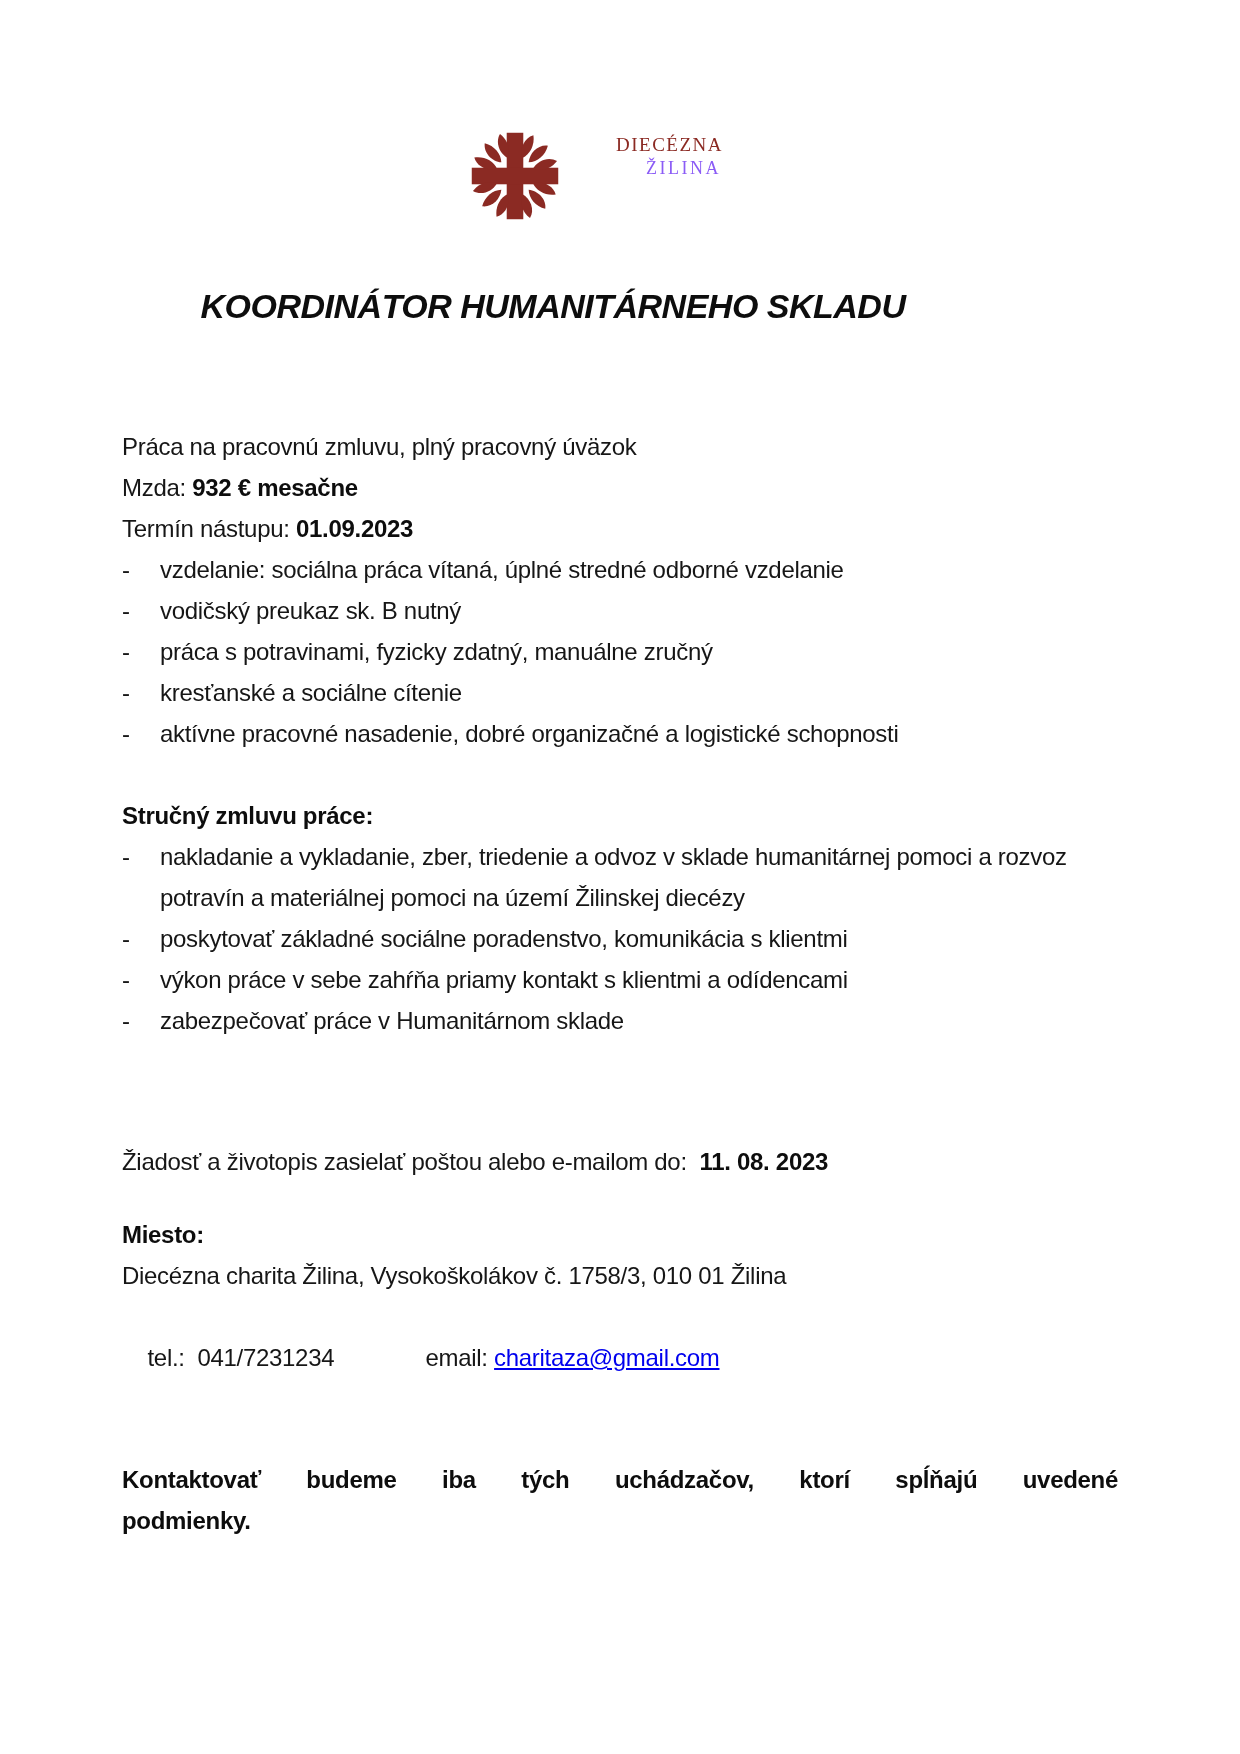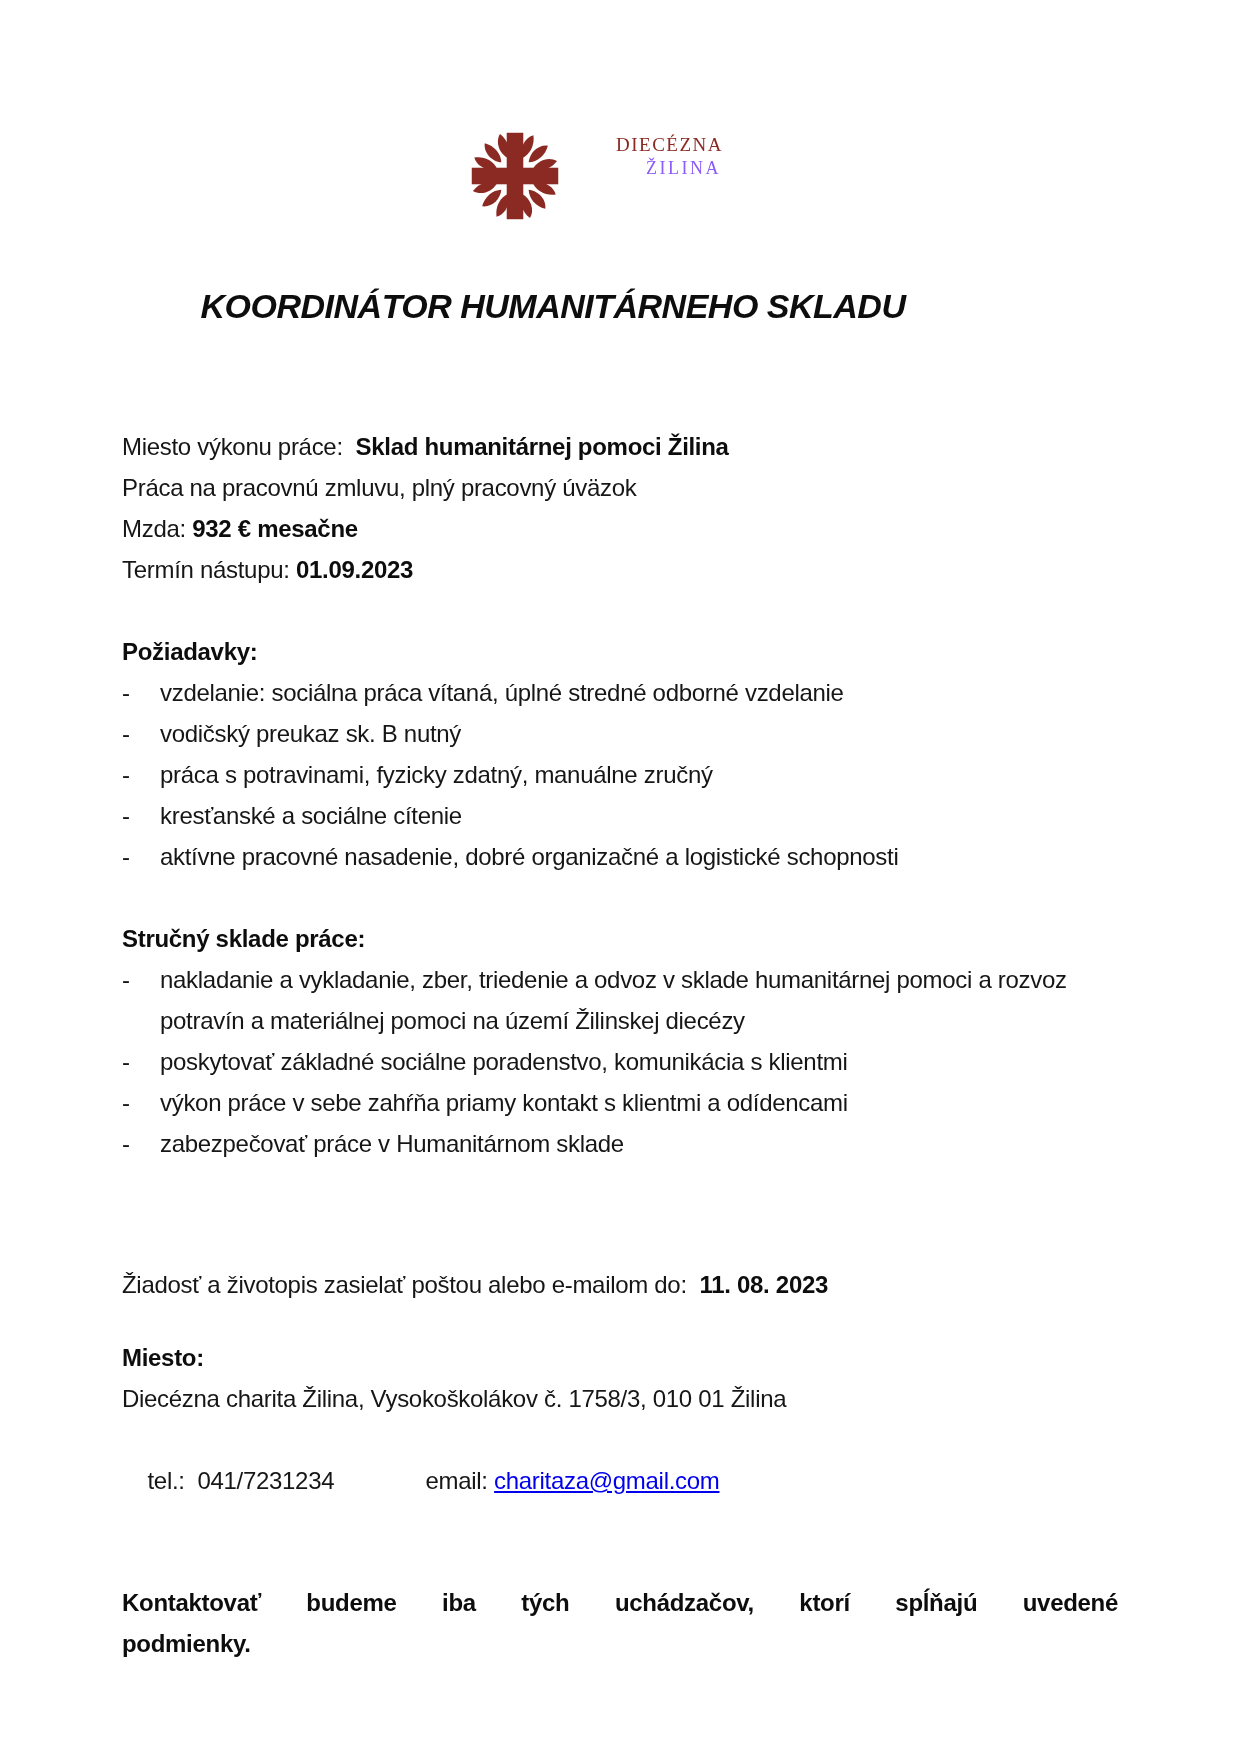--- a/index.html
+++ b/index.html
@@ -106,27 +106,25 @@
         <div class="logo-top">DIECÉZNA</div>
         <div class="logo-bottom">ŽILINA</div>
       </div>
     </div>
 
 
     <h1 class="title">KOORDINÁTOR HUMANITÁRNEHO SKLADU</h1>
   </div>
 
   <div class="details body-text">
-    <div class="line"><span class="lbl">Miesto výkonu práce:  </span><span class="val">Sklad humanitárnej pomoci Žilina</span></div>
     <div class="line"><span class="lbl">Práca na pracovnú zmluvu, plný pracovný úväzok</span><span class="val"></span></div>
     <div class="line"><span class="lbl">Mzda: </span><span class="val">932 € mesačne</span></div>
     <div class="line"><span class="lbl">Termín nástupu: </span><span class="val">01.09.2023</span></div>
   </div>
 
-  <div class="sec-heading body-text">Požiadavky:</div>
   <div class="blist body-text">
     <div class="brow">
         <span class="dash">-</span>
         <span class="btxt">vzdelanie: sociálna práca vítaná, úplné stredné odborné vzdelanie</span>
       </div>
     <div class="brow">
         <span class="dash">-</span>
         <span class="btxt">vodičský preukaz sk. B nutný</span>
       </div>
     <div class="brow">
@@ -136,21 +134,21 @@
     <div class="brow">
         <span class="dash">-</span>
         <span class="btxt">kresťanské a sociálne cítenie</span>
       </div>
     <div class="brow">
         <span class="dash">-</span>
         <span class="btxt">aktívne pracovné nasadenie, dobré organizačné a logistické schopnosti</span>
       </div>
   </div>
 
-  <div class="sec-heading body-text">Stručný sklade práce:</div>
+  <div class="sec-heading body-text">Stručný zmluvu práce:</div>
   <div class="blist body-text">
     <div class="brow">
         <span class="dash">-</span>
         <span class="btxt">nakladanie a vykladanie, zber, triedenie a odvoz v sklade humanitárnej pomoci a rozvoz potravín a materiálnej pomoci na území Žilinskej diecézy</span>
       </div>
     <div class="brow">
         <span class="dash">-</span>
         <span class="btxt">poskytovať základné sociálne poradenstvo, komunikácia s klientmi</span>
       </div>
     <div class="brow">

